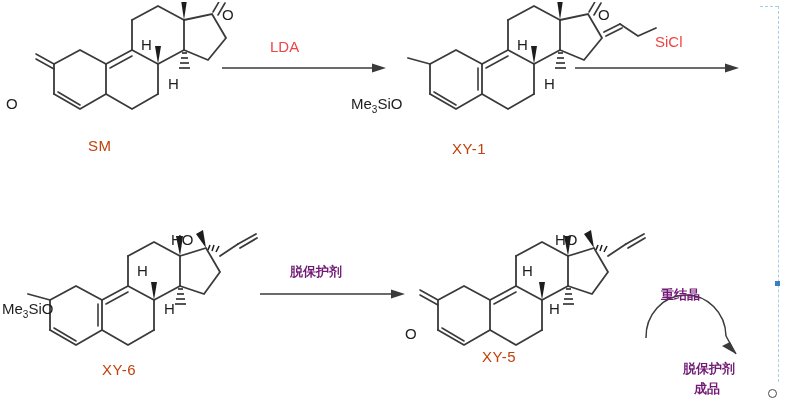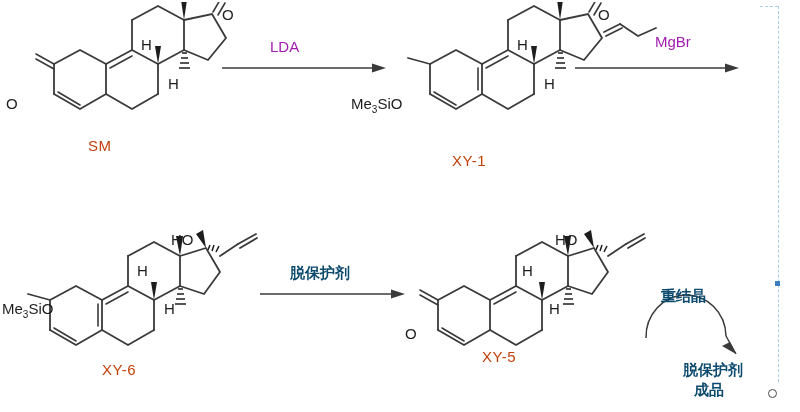--- a/index.html
+++ b/index.html
@@ -27,26 +27,26 @@
     line-height: 1.15;
   }
   .compound-id {
     font-size: 15px;
     letter-spacing: 0.5px;
     color: #c2410c;
   }
   .cn {
     font-family: "DejaVu Sans", sans-serif;
     font-weight: bold;
-    font-size: 15px;
-    color: #0c4a6e;
+    font-size: 13px;
+    color: #701a75;
   }
   .reagent {
     font-size: 15px;
-    color: #a21caf;
+    color: #ef4444;
   }
   .reagent sub { font-size: 10px; }
   .atomlabel {
     font-size: 15px;
     color: #1d1d1d;
   }
   .atomlabel sub { font-size: 10px; }
   .sel-line {
     position: absolute;
     border-left: 1px dashed #a9cfe3;
@@ -152,30 +152,30 @@
         <line x1="161" y1="56" x2="168" y2="56"></line>
         <line x1="160" y1="61" x2="169" y2="61"></line>
         <line x1="159" y1="66" x2="170" y2="66"></line>
       </g>
     </svg>
   </div>
   <div class="lbl atomlabel" style="left:351px; top:95px;">Me<sub>3</sub>SiO</div>
   <div class="lbl atomlabel" style="left:598px; top:6px;">O</div>
   <div class="lbl atomlabel" style="left:517px; top:36px;">H</div>
   <div class="lbl atomlabel" style="left:544px; top:75px;">H</div>
-  <div class="lbl compound-id" style="left:452px; top:152px;">XY-1</div>
+  <div class="lbl compound-id" style="left:452px; top:140px;">XY-1</div>
 
   <svg class="struct" style="left:600px; top:18px;" width="70" height="28">
     <g fill="none" stroke="#3a3a3a" stroke-width="1.7" stroke-linecap="round">
       <path d="M4,14 L20,6"></path>
       <path d="M6,18 L22,10"></path>
       <path d="M20,6 L38,18 L56,10"></path>
     </g>
   </svg>
-  <div class="lbl reagent" style="left:655px; top:33px;">MgBr</div>
+  <div class="lbl reagent" style="left:655px; top:33px;">SiCl</div>
   <svg class="struct" style="left:573px; top:62px;" width="170" height="14">
     <line x1="2" y1="6" x2="152" y2="6" stroke="#3a3a3a" stroke-width="1.6"></line>
     <polygon points="152,1.5 166,6 152,10.5" fill="#3a3a3a"></polygon>
   </svg>
 
   <div class="struct" style="left:16px; top:228px;">
     <svg width="245" height="135" viewBox="0 0 245 135">
       <g fill="none" stroke="#3a3a3a" stroke-width="1.8" stroke-linecap="round">
         <path d="M34,102 L34,72 L60,58 L86,72"></path>
         <path d="M86,72 L86,102 L60,117 L34,102"></path>

